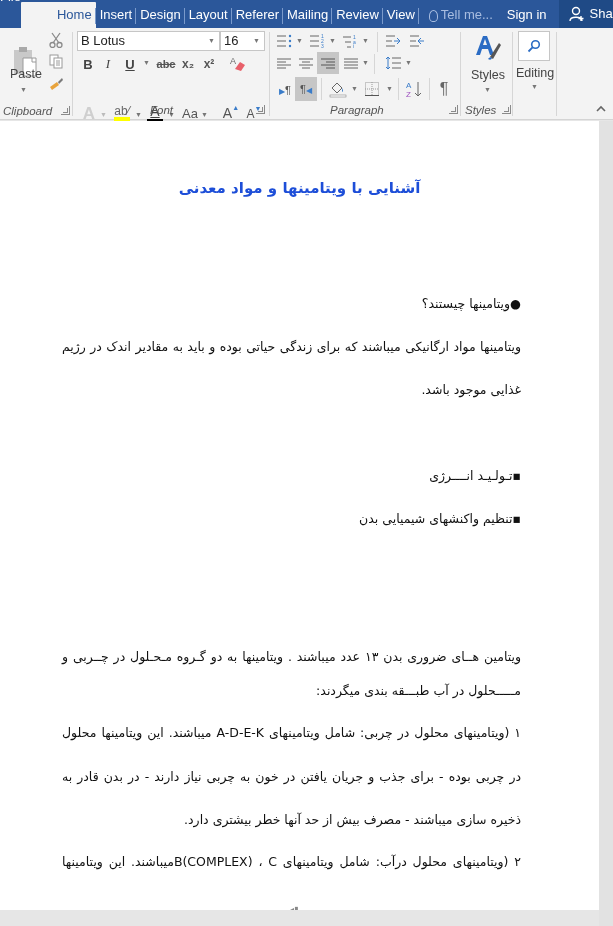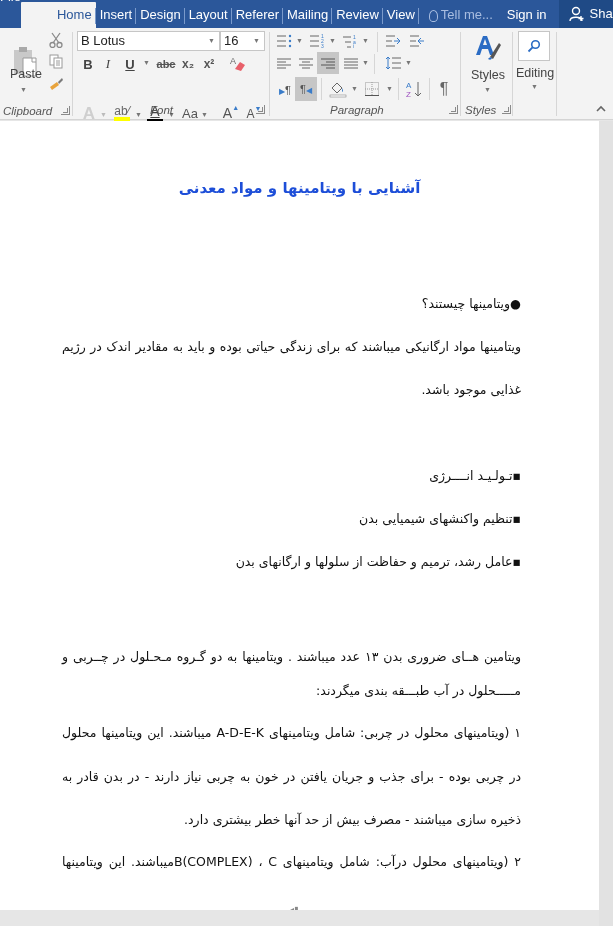--- a/index.html
+++ b/index.html
@@ -305,21 +305,20 @@
 </div>
 
 <div class="page">
   <div class="title">آشنایی با ویتامینها و مواد معدنی</div>
 
   <div class="doc-line" style="top:175px;">●ویتامینها چیستند؟</div>
   <div class="doc-line full" style="top:218px;">ویتامینها مواد ارگانیکی میباشند که برای زندگی حیاتی بوده و باید به مقادیر اندک در رژیم</div>
   <div class="doc-line" style="top:261px;">غذایی موجود باشد.</div>
   <div class="doc-line" style="top:347px;">▪تـولـیـد انــــرژی</div>
   <div class="doc-line" style="top:390px;">▪تنظیم واکنشهای شیمیایی بدن</div>
-  <div class="doc-line" style="top:433px;">▪عامل رشد، ترمیم و حفاظت از سلولها و ارگانهای بدن</div>
   <div class="doc-line full" style="top:528px;">ویتامین هــای ضروری بدن ۱۳ عدد میباشند . ویتامینها به دو گـروه مـحـلول در چــربی و</div>
   <div class="doc-line" style="top:562px;">مـــــحلول در آب طبـــقه بندی میگردند:</div>
   <div class="doc-line full" style="top:604px;">۱ (ویتامینهای محلول در چربی: شامل ویتامینهای A-D-E-K میباشند. این ویتامینها محلول</div>
   <div class="doc-line full" style="top:648px;">در چربی بوده - برای جذب و جریان یافتن در خون به چربی نیاز دارند - در بدن قادر به</div>
   <div class="doc-line" style="top:691px;">ذخیره سازی میباشند - مصرف بیش از حد آنها خطر بیشتری دارد.</div>
   <div class="doc-line full" style="top:733px;">۲ (ویتامینهای محلول درآب: شامل ویتامینهای B(COMPLEX) ، Cمیباشند. این ویتامینها</div>
 
   <div class="pilcrow">◂▮</div>
 </div>
 

